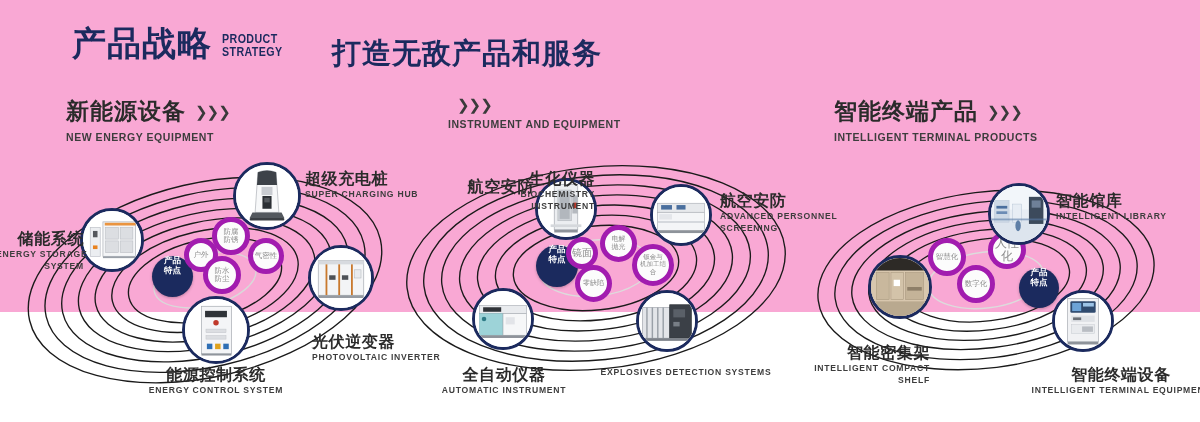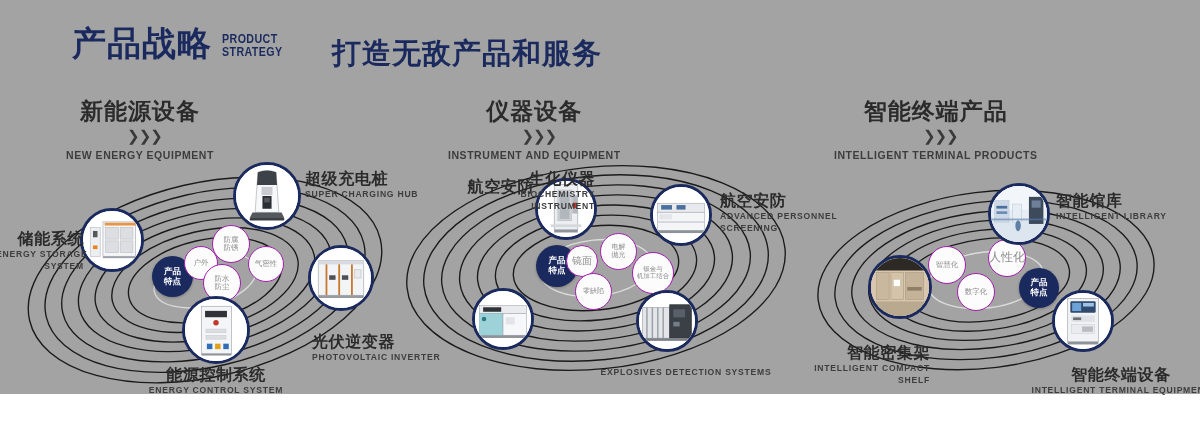--- a/index.html
+++ b/index.html
@@ -2,21 +2,21 @@
 <html><head>
 <meta charset="utf-8">
 <style>
   * { box-sizing: border-box; margin: 0; padding: 0; }
   html, body {
     width: 1200px; height: 422px;
     background: #ffffff;
     font-family: "Liberation Sans", "DejaVu Sans", sans-serif;
     overflow: hidden;
   }
-  #page { position: relative; width: 1200px; height: 394px; background:#a3a3a3; }
+  #page { position: relative; width: 1200px; height: 312px; background:#f9a8d4; }
 
   
   .hdr { position:absolute; left:72px; top:26px; display:flex; align-items:flex-end; }
   .hdr-cn {
     font-size: 34px; font-weight: 700; color:#1b2a5e;
     letter-spacing: 1px; line-height: 1;
     font-family: "DejaVu Sans", sans-serif;
   }
   .hdr-en {
     margin-left: 10px; margin-bottom: 2px;
@@ -29,21 +29,21 @@
     position:absolute; left:332px; top:34px;
     font-size: 29px; font-weight:700; color:#1b2a5e; letter-spacing:1px;
     font-family:"DejaVu Sans", sans-serif;
   }
 
   
   .sect { position:absolute; }
   .sect-cn {
     font-size:23px; font-weight:700; color:#2b2b2b; letter-spacing:1px;
     white-space:nowrap; font-family:"DejaVu Sans", sans-serif;
-    display:flex; align-items:center;flex-direction:column;
+    display:flex; align-items:center;
   }
   .sect-arrows { margin-left:9px; color:#3a3a3a; font-size:15px; letter-spacing:-1px; font-weight:700; }
   .sect-en {
     margin-top:4px; font-size:10.5px; font-weight:700; color:#3d3d3d;
     letter-spacing:.55px; white-space:nowrap;
     font-family:"Liberation Sans", sans-serif;
   }
 
   
   .cluster { position:absolute; top:150px; width:400px; height:250px; }
@@ -53,31 +53,30 @@
   .node {
     position:absolute; border-radius:50%;
     border:3px solid #1b2a5e; background:#fff;
     overflow:hidden;
   }
   .node .photo { position:absolute; inset:0; }
 
   
   .feat {
     position:absolute; border-radius:50%;
-    border:1px solid #a21caf; background:#fcfcfc;
+    border:5px solid #a21caf; background:#fcfcfc;
     display:flex; align-items:center; justify-content:center;
     text-align:center; color:#8d8d8d;
     font-family:"DejaVu Sans", sans-serif;
     line-height:1.12;
-    margin-top:8px;
   }
   .feat-core {
     position:absolute; border-radius:50%;
     background:#1b2a5e; color:#fff; font-weight:700;
-    display:flex; align-items:center; justify-content:center; text-align:center;
+    display:flex; justify-content:center; text-align:center;
     font-family:"DejaVu Sans", sans-serif; line-height:1.15;
     box-shadow:0 1px 3px rgba(0,0,0,.25);
   }
 
   
   .lbl { position:absolute; white-space:nowrap;margin-top:16px; }
   .lbl .cn {
     font-size:16px; font-weight:700; color:#2b2b2b; letter-spacing:.6px;
     font-family:"DejaVu Sans", sans-serif; line-height:1.15;
   }
@@ -106,21 +105,20 @@
   <div class="sect" style="left:66px; top:96px;">
     <div class="sect-cn">
       <span>新能源设备</span>
       <span class="sect-arrows">❯❯❯</span>
     </div>
     <div class="sect-en">NEW ENERGY EQUIPMENT</div>
   </div>
 
   <div class="sect" style="left:448px; top:96px;">
     <div class="sect-cn">
-      <span>仪器设备</span>
       <span class="sect-arrows">❯❯❯</span>
     </div>
     <div class="sect-en">INSTRUMENT AND EQUIPMENT</div>
   </div>
 
   <div class="sect" style="left:834px; top:96px;">
     <div class="sect-cn">
       <span>智能终端产品</span>
       <span class="sect-arrows">❯❯❯</span>
     </div>
@@ -317,20 +315,24 @@
         <rect x="0" y="0" width="62" height="62" fill="#ffffff"></rect>
         <rect x="5" y="16" width="52" height="9" fill="#e9ebee" stroke="#a9adb4" stroke-width=".7"></rect>
         <rect x="9" y="18" width="20" height="5" fill="#2f3338"></rect>
         <rect x="5" y="25" width="26" height="24" fill="#9dd3d8" stroke="#86b7bd" stroke-width=".7"></rect>
         <rect x="31" y="25" width="26" height="24" fill="#f6f7f8" stroke="#a9adb4" stroke-width=".7"></rect>
         <rect x="34" y="29" width="10" height="8" fill="#e2e4e8"></rect>
         <circle cx="10" cy="31" r="2.5" fill="#2e7b86"></circle>
         <rect x="5" y="49" width="52" height="3" fill="#8e939a"></rect>
       </svg>
     </div>
+    <div class="lbl center" style="left:24px; top:200px; width:160px;">
+      <div class="cn">全自动仪器</div>
+      <div class="en">AUTOMATIC INSTRUMENT</div>
+    </div>
 
     <div class="node" style="left:236px; top:140px; width:62px; height:62px;">
       <svg class="photo" viewBox="0 0 62 62">
         <rect x="0" y="0" width="62" height="62" fill="#ffffff"></rect>
         <rect x="4" y="16" width="30" height="34" fill="#e3e5e9" stroke="#9aa0a8" stroke-width=".7"></rect>
         <rect x="8" y="16" width="1.6" height="34" fill="#9aa0a8"></rect>
         <rect x="14" y="16" width="1.6" height="34" fill="#9aa0a8"></rect>
         <rect x="20" y="16" width="1.6" height="34" fill="#9aa0a8"></rect>
         <rect x="26" y="16" width="1.6" height="34" fill="#9aa0a8"></rect>
         <rect x="34" y="13" width="24" height="37" fill="#3b4047" stroke="#2a2e33" stroke-width=".7"></rect>

